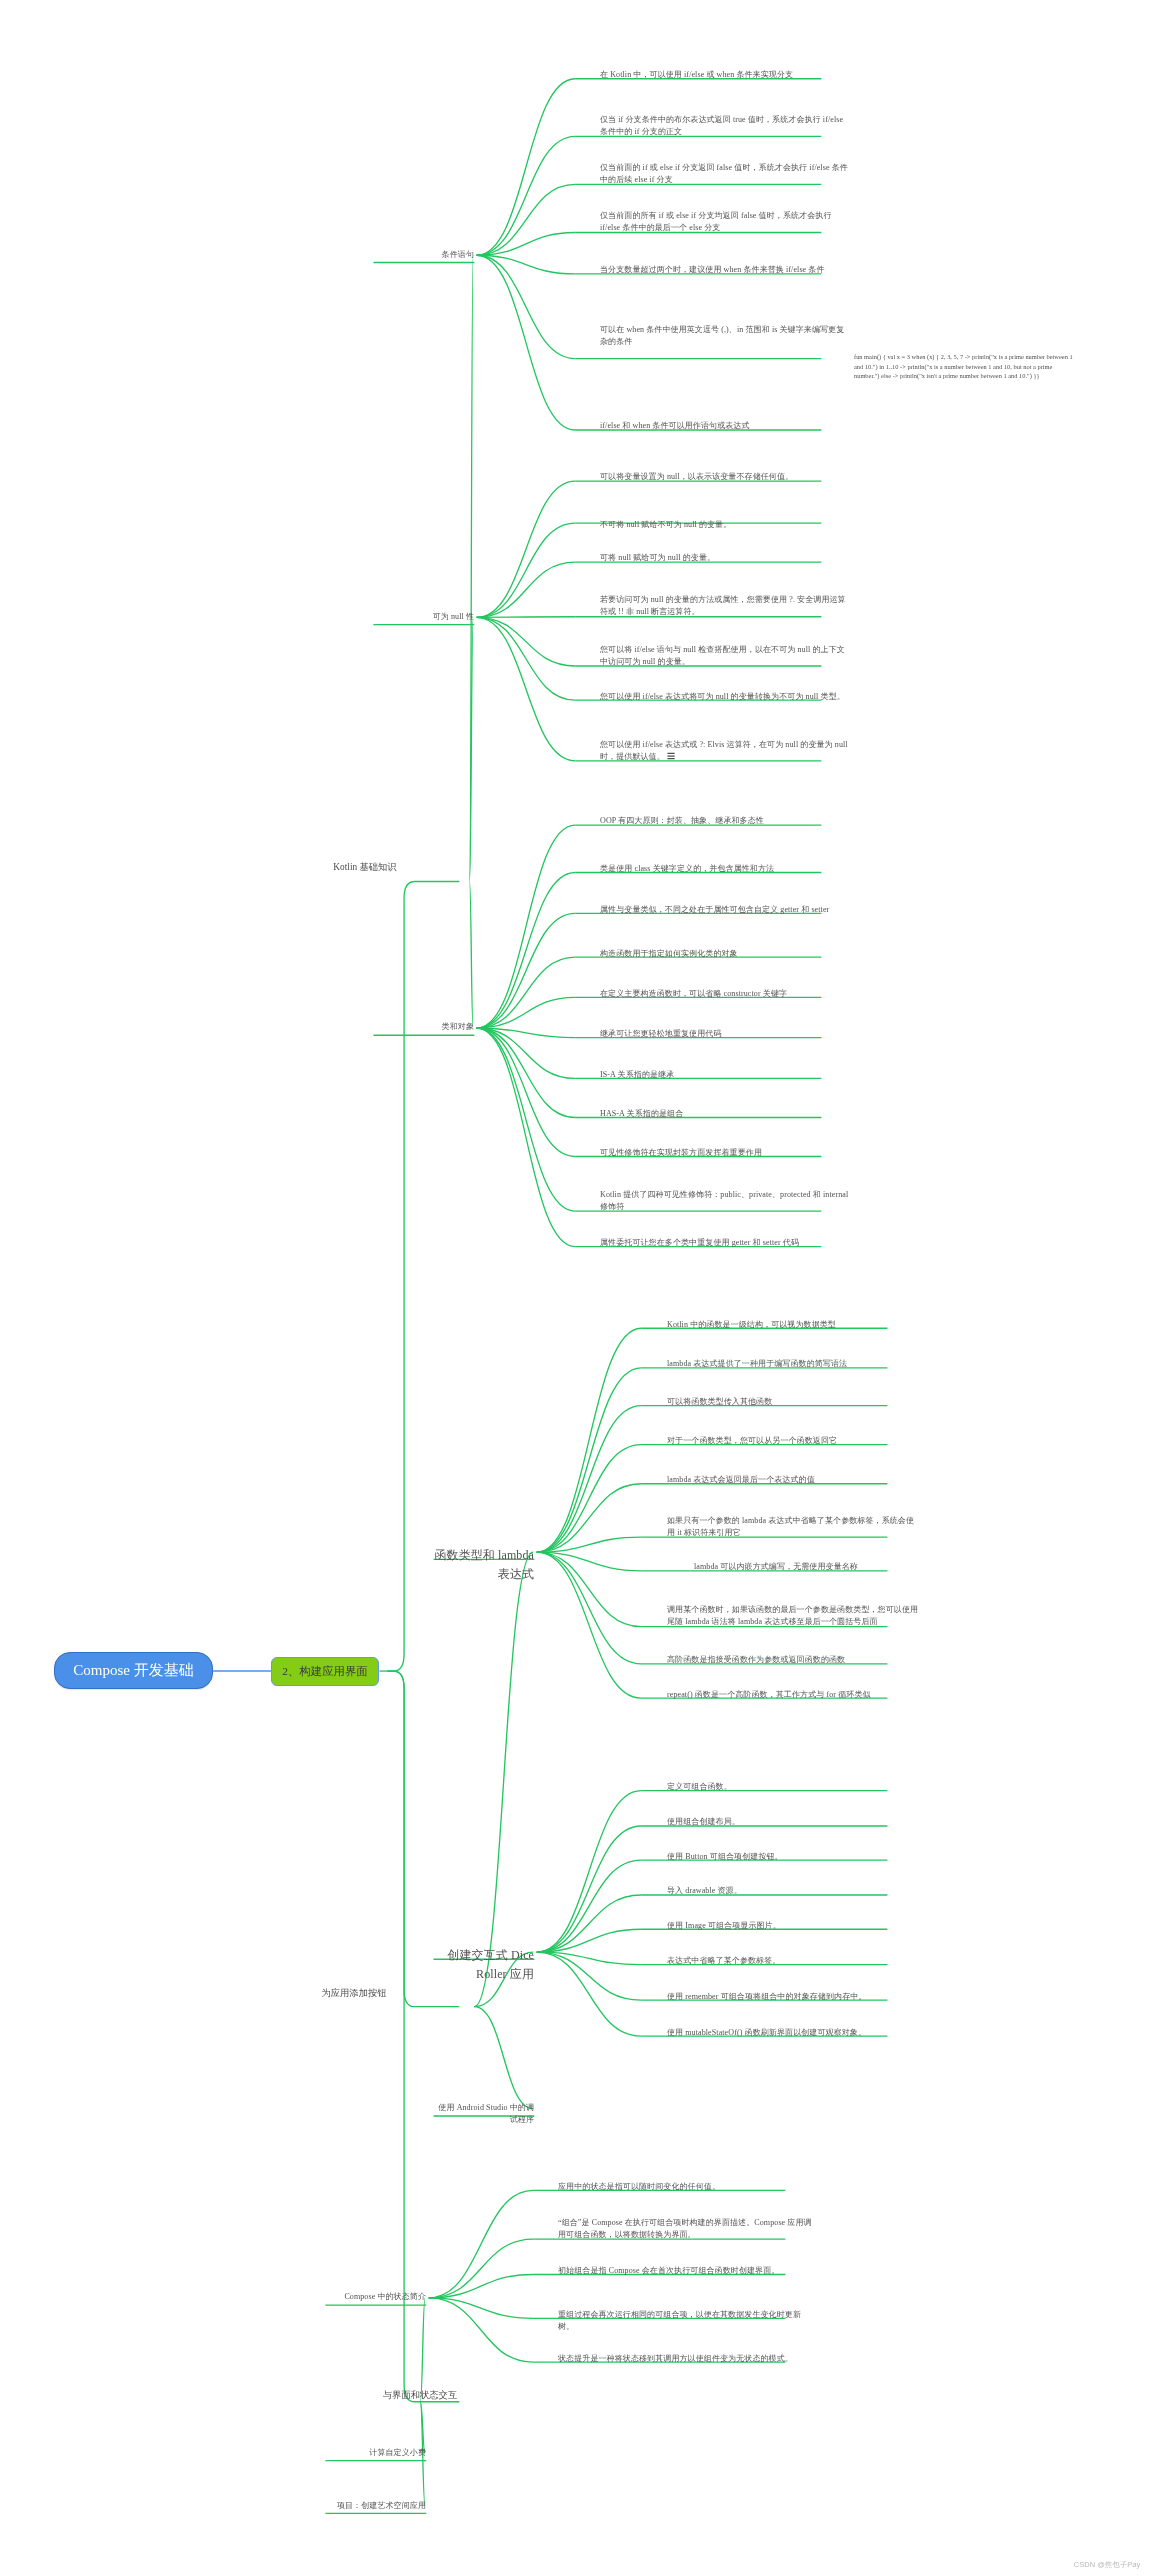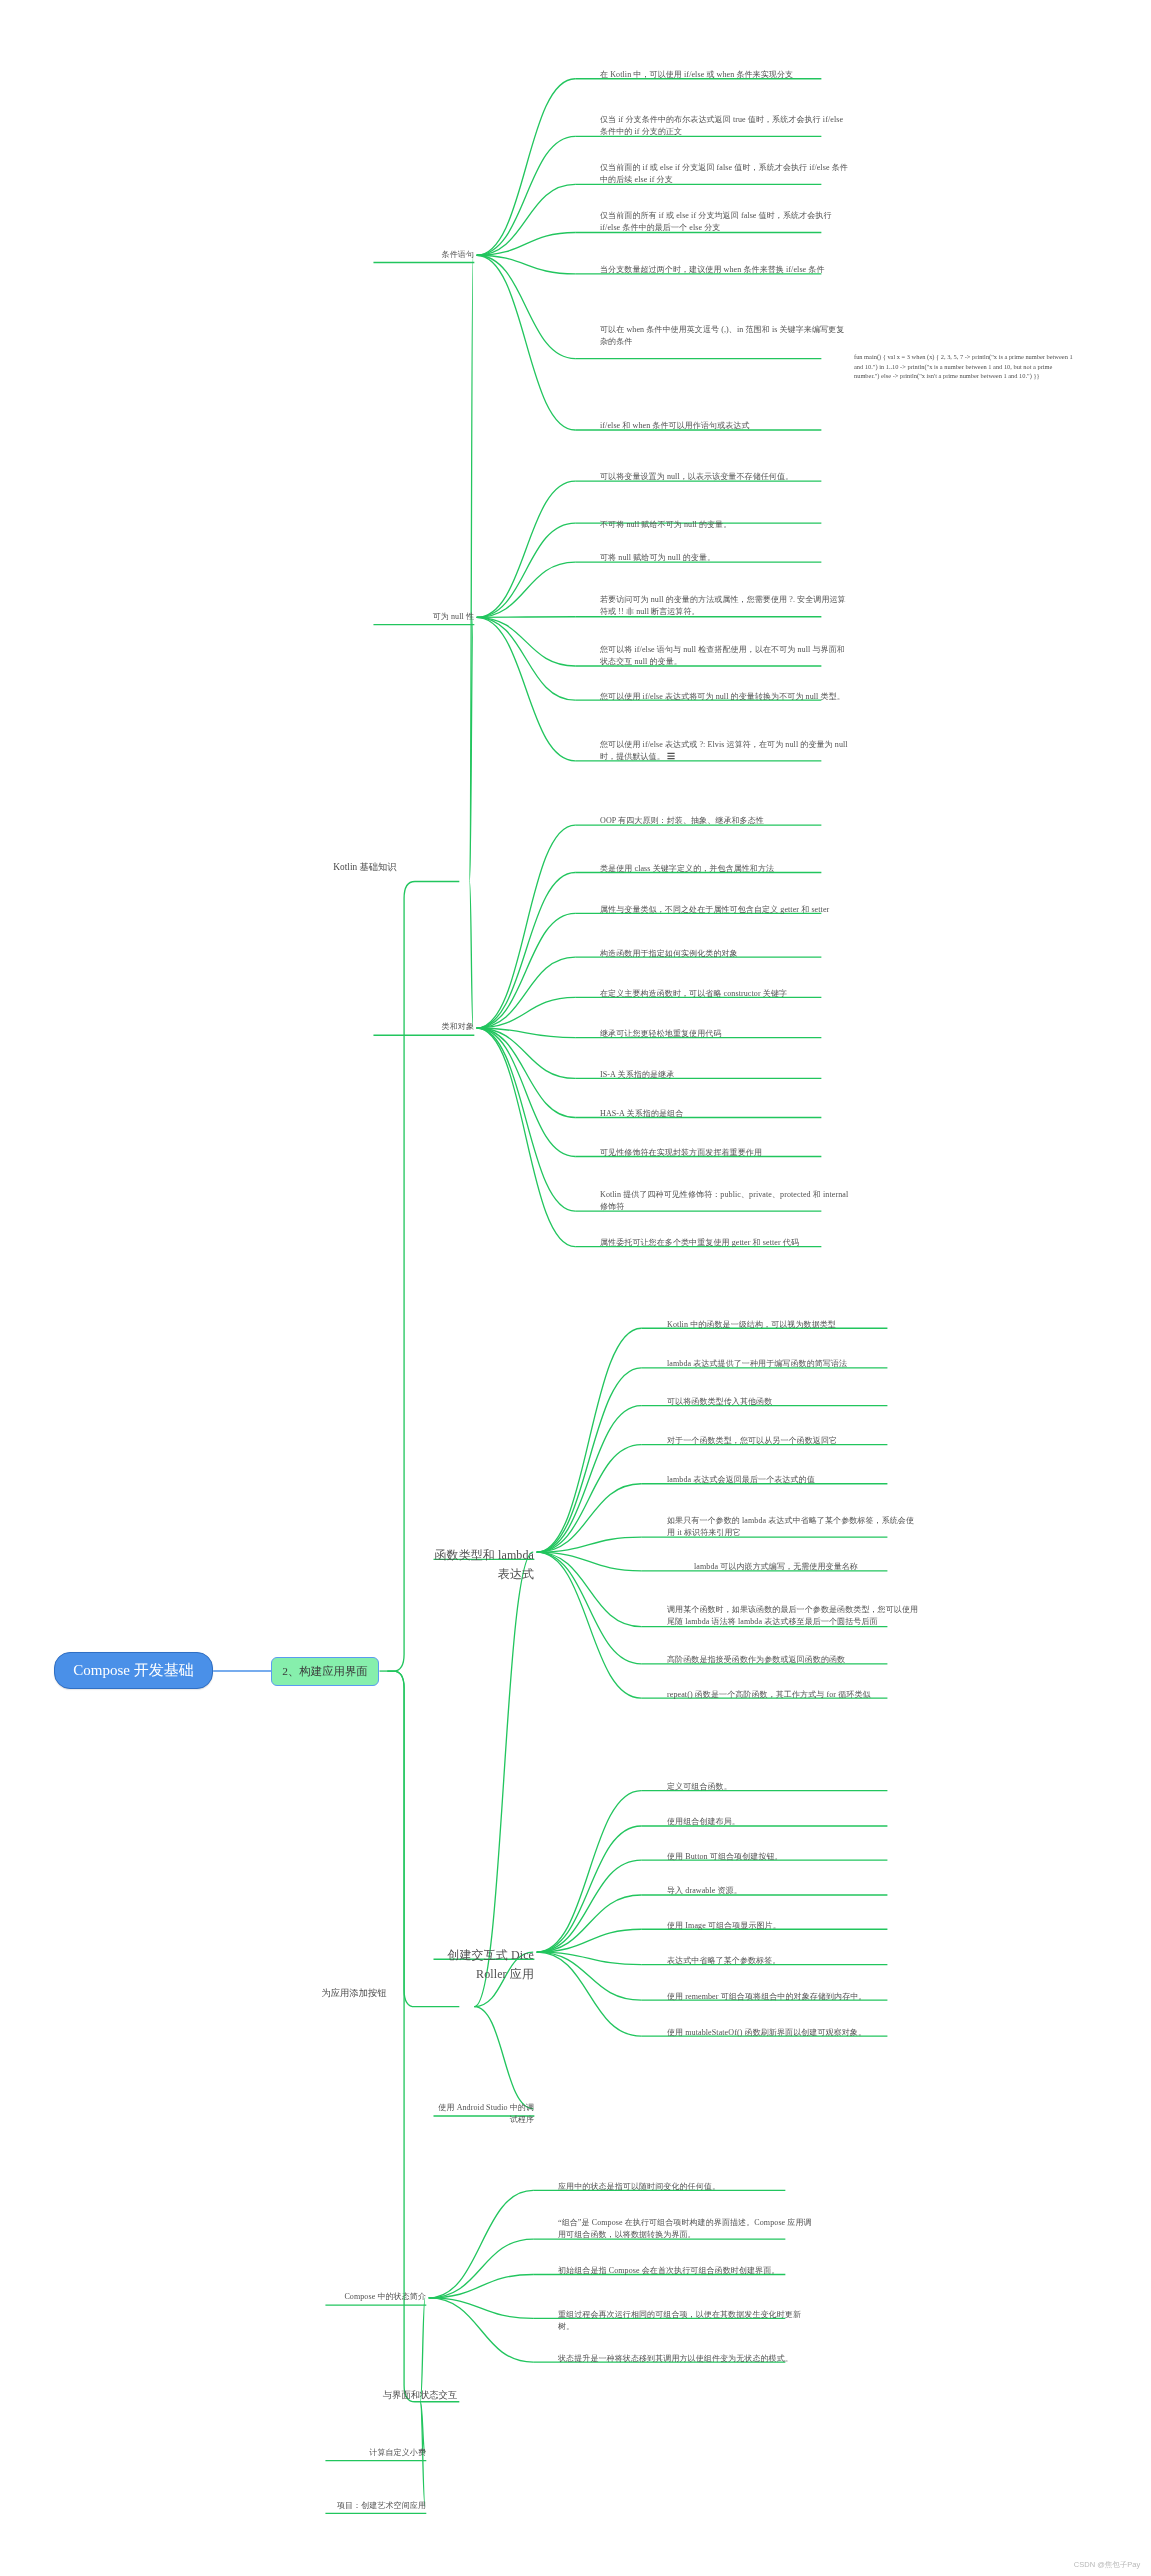--- a/index.html
+++ b/index.html
@@ -43,21 +43,21 @@
     align-items:center;
     justify-content:center;
     box-shadow:0 0.6px 1.2px rgba(0,0,0,.18);
   }
   
   .lvl1{
     left:271px;
     top:1657px;
     width:108px;
     height:29px;
-    background:#86efac;
+    background:#84cc16;
     border:1.2px solid #5b9bf0;
     border-radius:6px;
     font-size:11.4px;
     display:flex;
     align-items:center;
     justify-content:center;
     color:#3a3a3a;
   }
   
   .lvl2{
@@ -242,21 +242,21 @@
       <div class="node lvl3" style="left: 600px; top: 114px; width: 252px;">仅当 if 分支条件中的布尔表达式返回 true 值时，系统才会执行 if/else 条件中的 if 分支的正文</div>
       <div class="node lvl3" style="left: 600px; top: 162px; width: 252px;">仅当前面的 if 或 else if 分支返回 false 值时，系统才会执行 if/else 条件中的后续 else if 分支</div>
       <div class="node lvl3" style="left: 600px; top: 210px; width: 252px;">仅当前面的所有 if 或 else if 分支均返回 false 值时，系统才会执行 if/else 条件中的最后一个 else 分支</div>
       <div class="node lvl3" style="left: 600px; top: 264px; width: 252px;">当分支数量超过两个时，建议使用 when 条件来替换 if/else 条件</div>
       <div class="node lvl3" style="left: 600px; top: 324px; width: 252px;">可以在 when 条件中使用英文逗号 (,)、in 范围和 is 关键字来编写更复杂的条件</div>
       <div class="node lvl3" style="left: 600px; top: 420px; width: 252px;">if/else 和 when 条件可以用作语句或表达式</div>
       <div class="node lvl3" style="left: 600px; top: 471px; width: 252px;">可以将变量设置为 null，以表示该变量不存储任何值。</div>
       <div class="node lvl3" style="left: 600px; top: 519px; width: 252px;">不可将 null 赋给不可为 null 的变量。</div>
       <div class="node lvl3" style="left: 600px; top: 552px; width: 252px;">可将 null 赋给可为 null 的变量。</div>
       <div class="node lvl3" style="left: 600px; top: 594px; width: 252px;">若要访问可为 null 的变量的方法或属性，您需要使用 ?. 安全调用运算符或 !! 非 null 断言运算符。</div>
-      <div class="node lvl3" style="left: 600px; top: 644px; width: 252px;">您可以将 if/else 语句与 null 检查搭配使用，以在不可为 null 与界面和状态交互 null 的变量。</div>
+      <div class="node lvl3" style="left: 600px; top: 644px; width: 252px;">您可以将 if/else 语句与 null 检查搭配使用，以在不可为 null 的上下文中访问可为 null 的变量。</div>
       <div class="node lvl3" style="left: 600px; top: 691px; width: 252px;">您可以使用 if/else 表达式将可为 null 的变量转换为不可为 null 类型。</div>
       <div class="node lvl3" style="left: 600px; top: 739px; width: 252px;">您可以使用 if/else 表达式或 ?: Elvis 运算符，在可为 null 的变量为 null 时，提供默认值。  ☰</div>
       <div class="node lvl3" style="left: 600px; top: 815px; width: 252px;">OOP 有四大原则：封装、抽象、继承和多态性</div>
       <div class="node lvl3" style="left: 600px; top: 863px; width: 252px;">类是使用 class 关键字定义的，并包含属性和方法</div>
       <div class="node lvl3" style="left: 600px; top: 904px; width: 252px;">属性与变量类似，不同之处在于属性可包含自定义 getter 和 setter</div>
       <div class="node lvl3" style="left: 600px; top: 948px; width: 252px;">构造函数用于指定如何实例化类的对象</div>
       <div class="node lvl3" style="left: 600px; top: 988px; width: 252px;">在定义主要构造函数时，可以省略 constructor 关键字</div>
       <div class="node lvl3" style="left: 600px; top: 1028px; width: 252px;">继承可让您更轻松地重复使用代码</div>
       <div class="node lvl3" style="left: 600px; top: 1069px; width: 252px;">IS-A 关系指的是继承</div>
       <div class="node lvl3" style="left: 600px; top: 1108px; width: 252px;">HAS-A 关系指的是组合</div>

